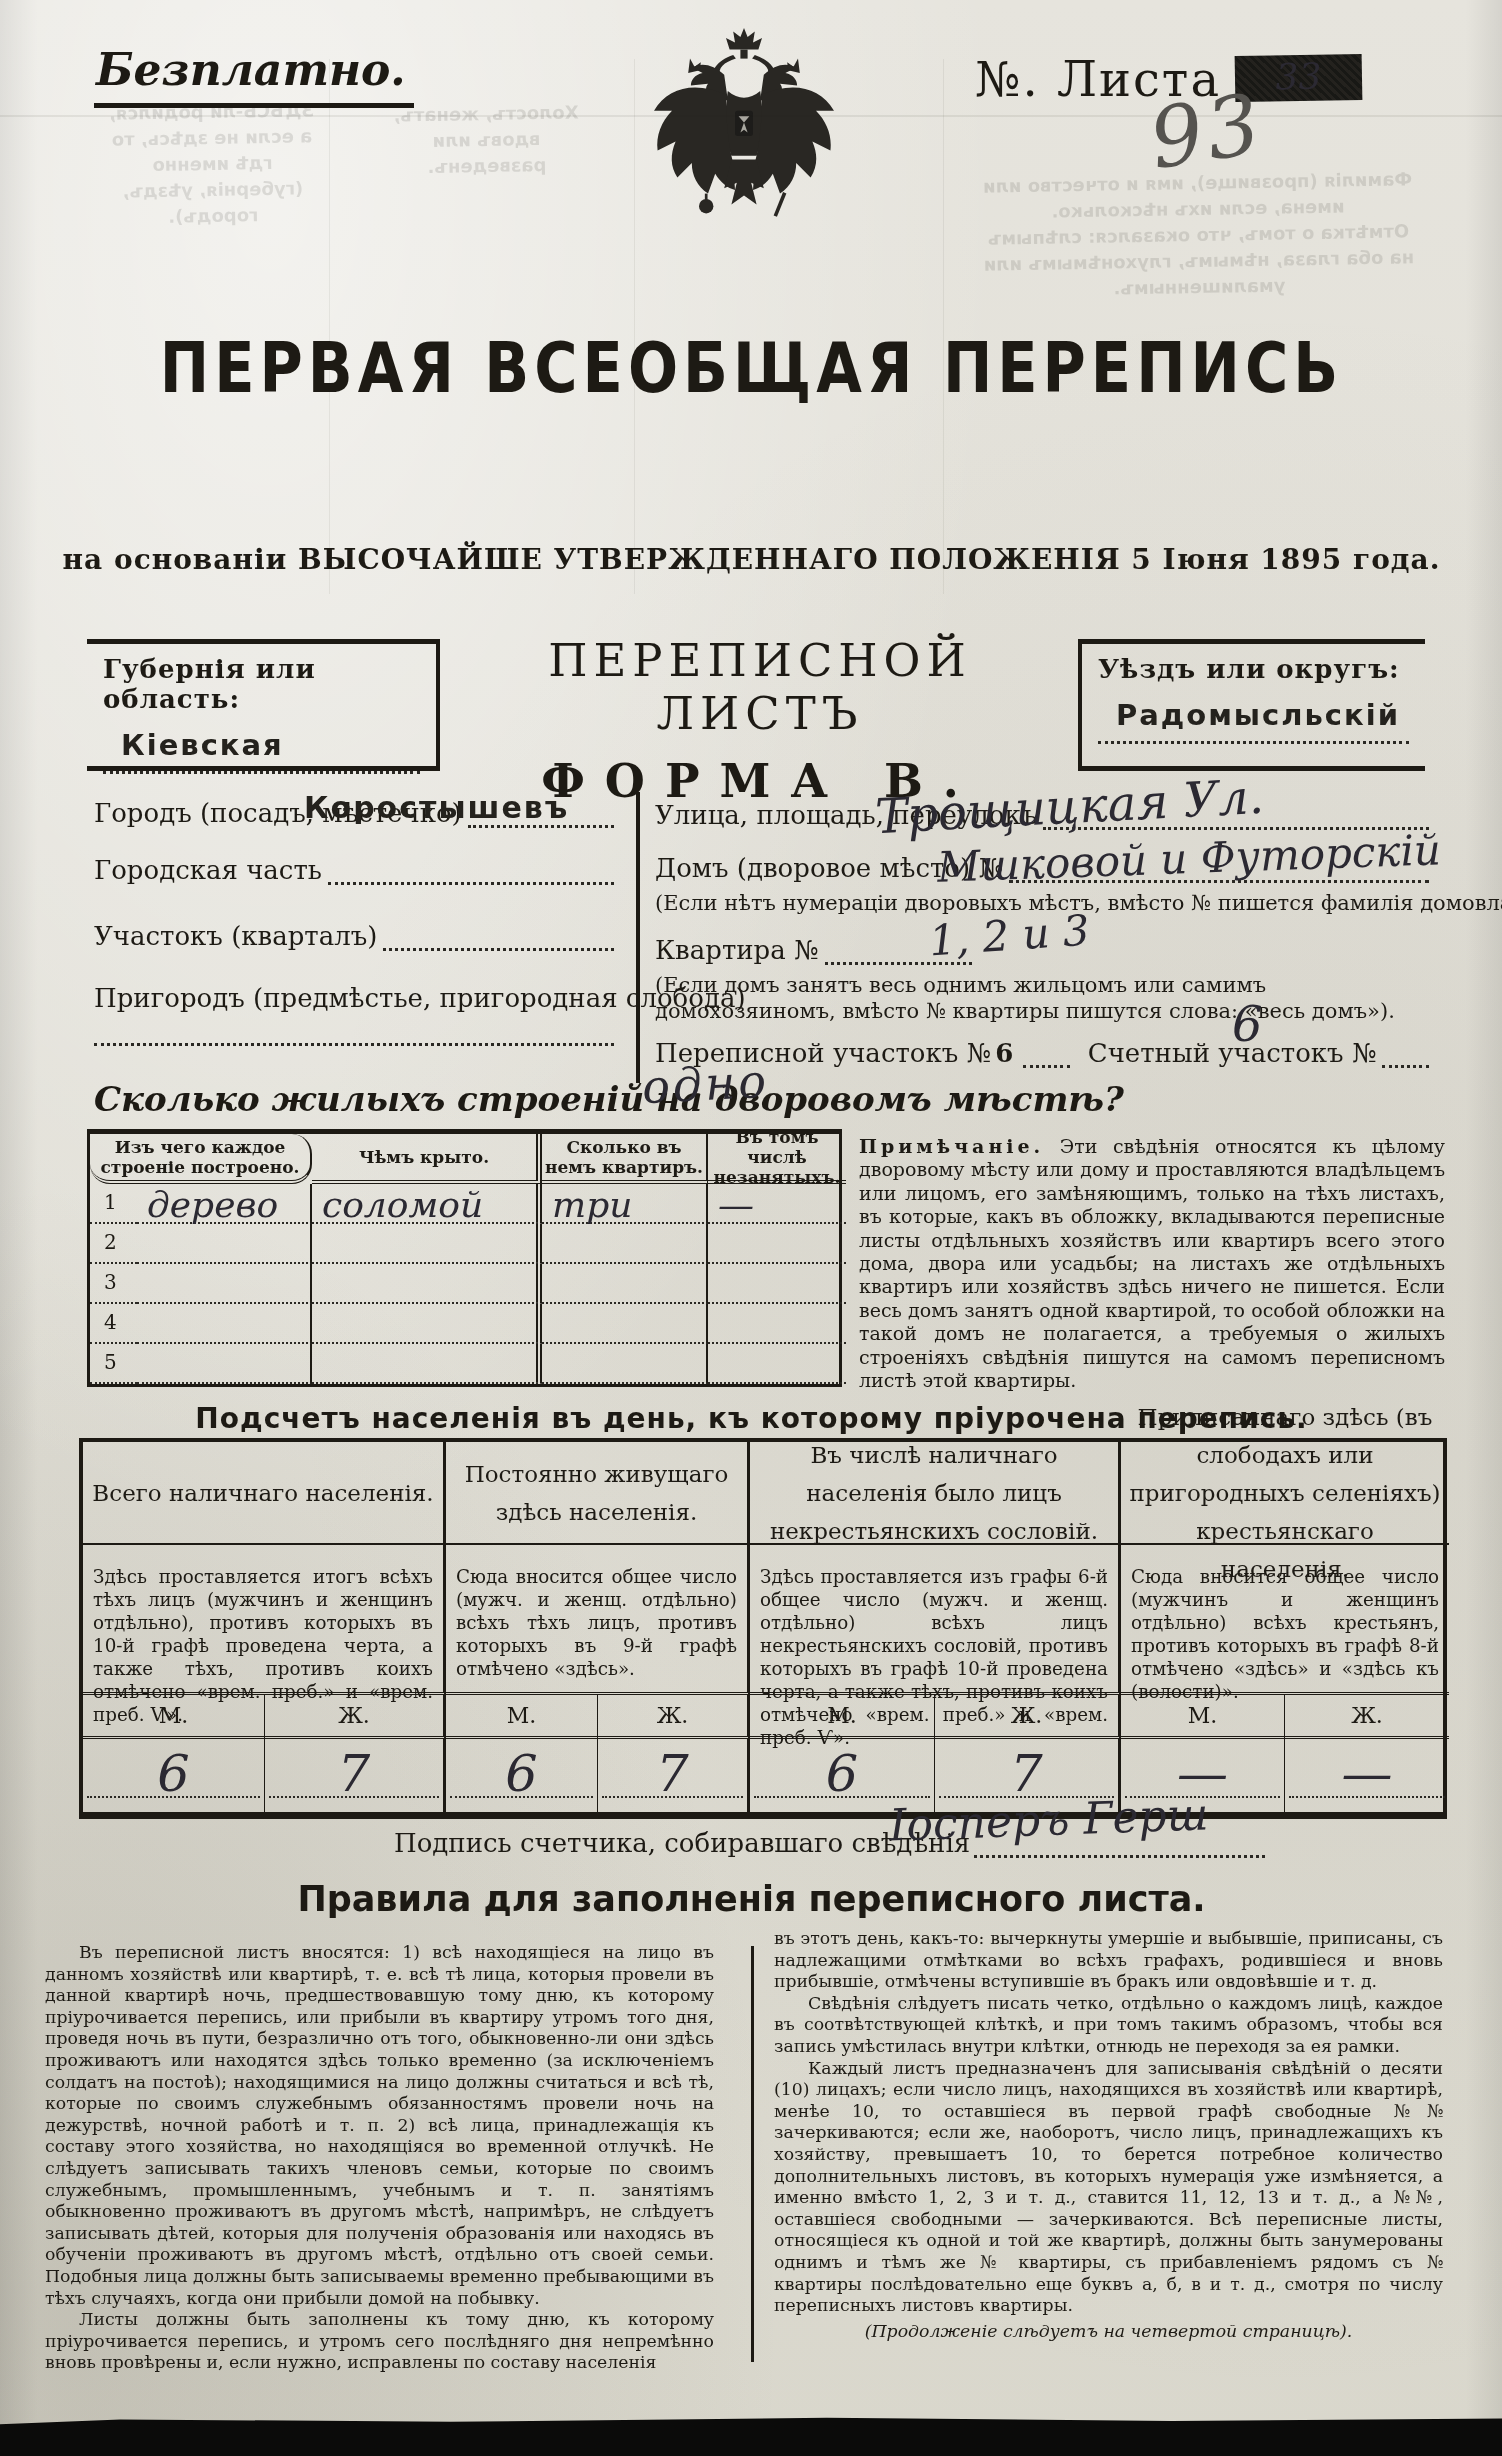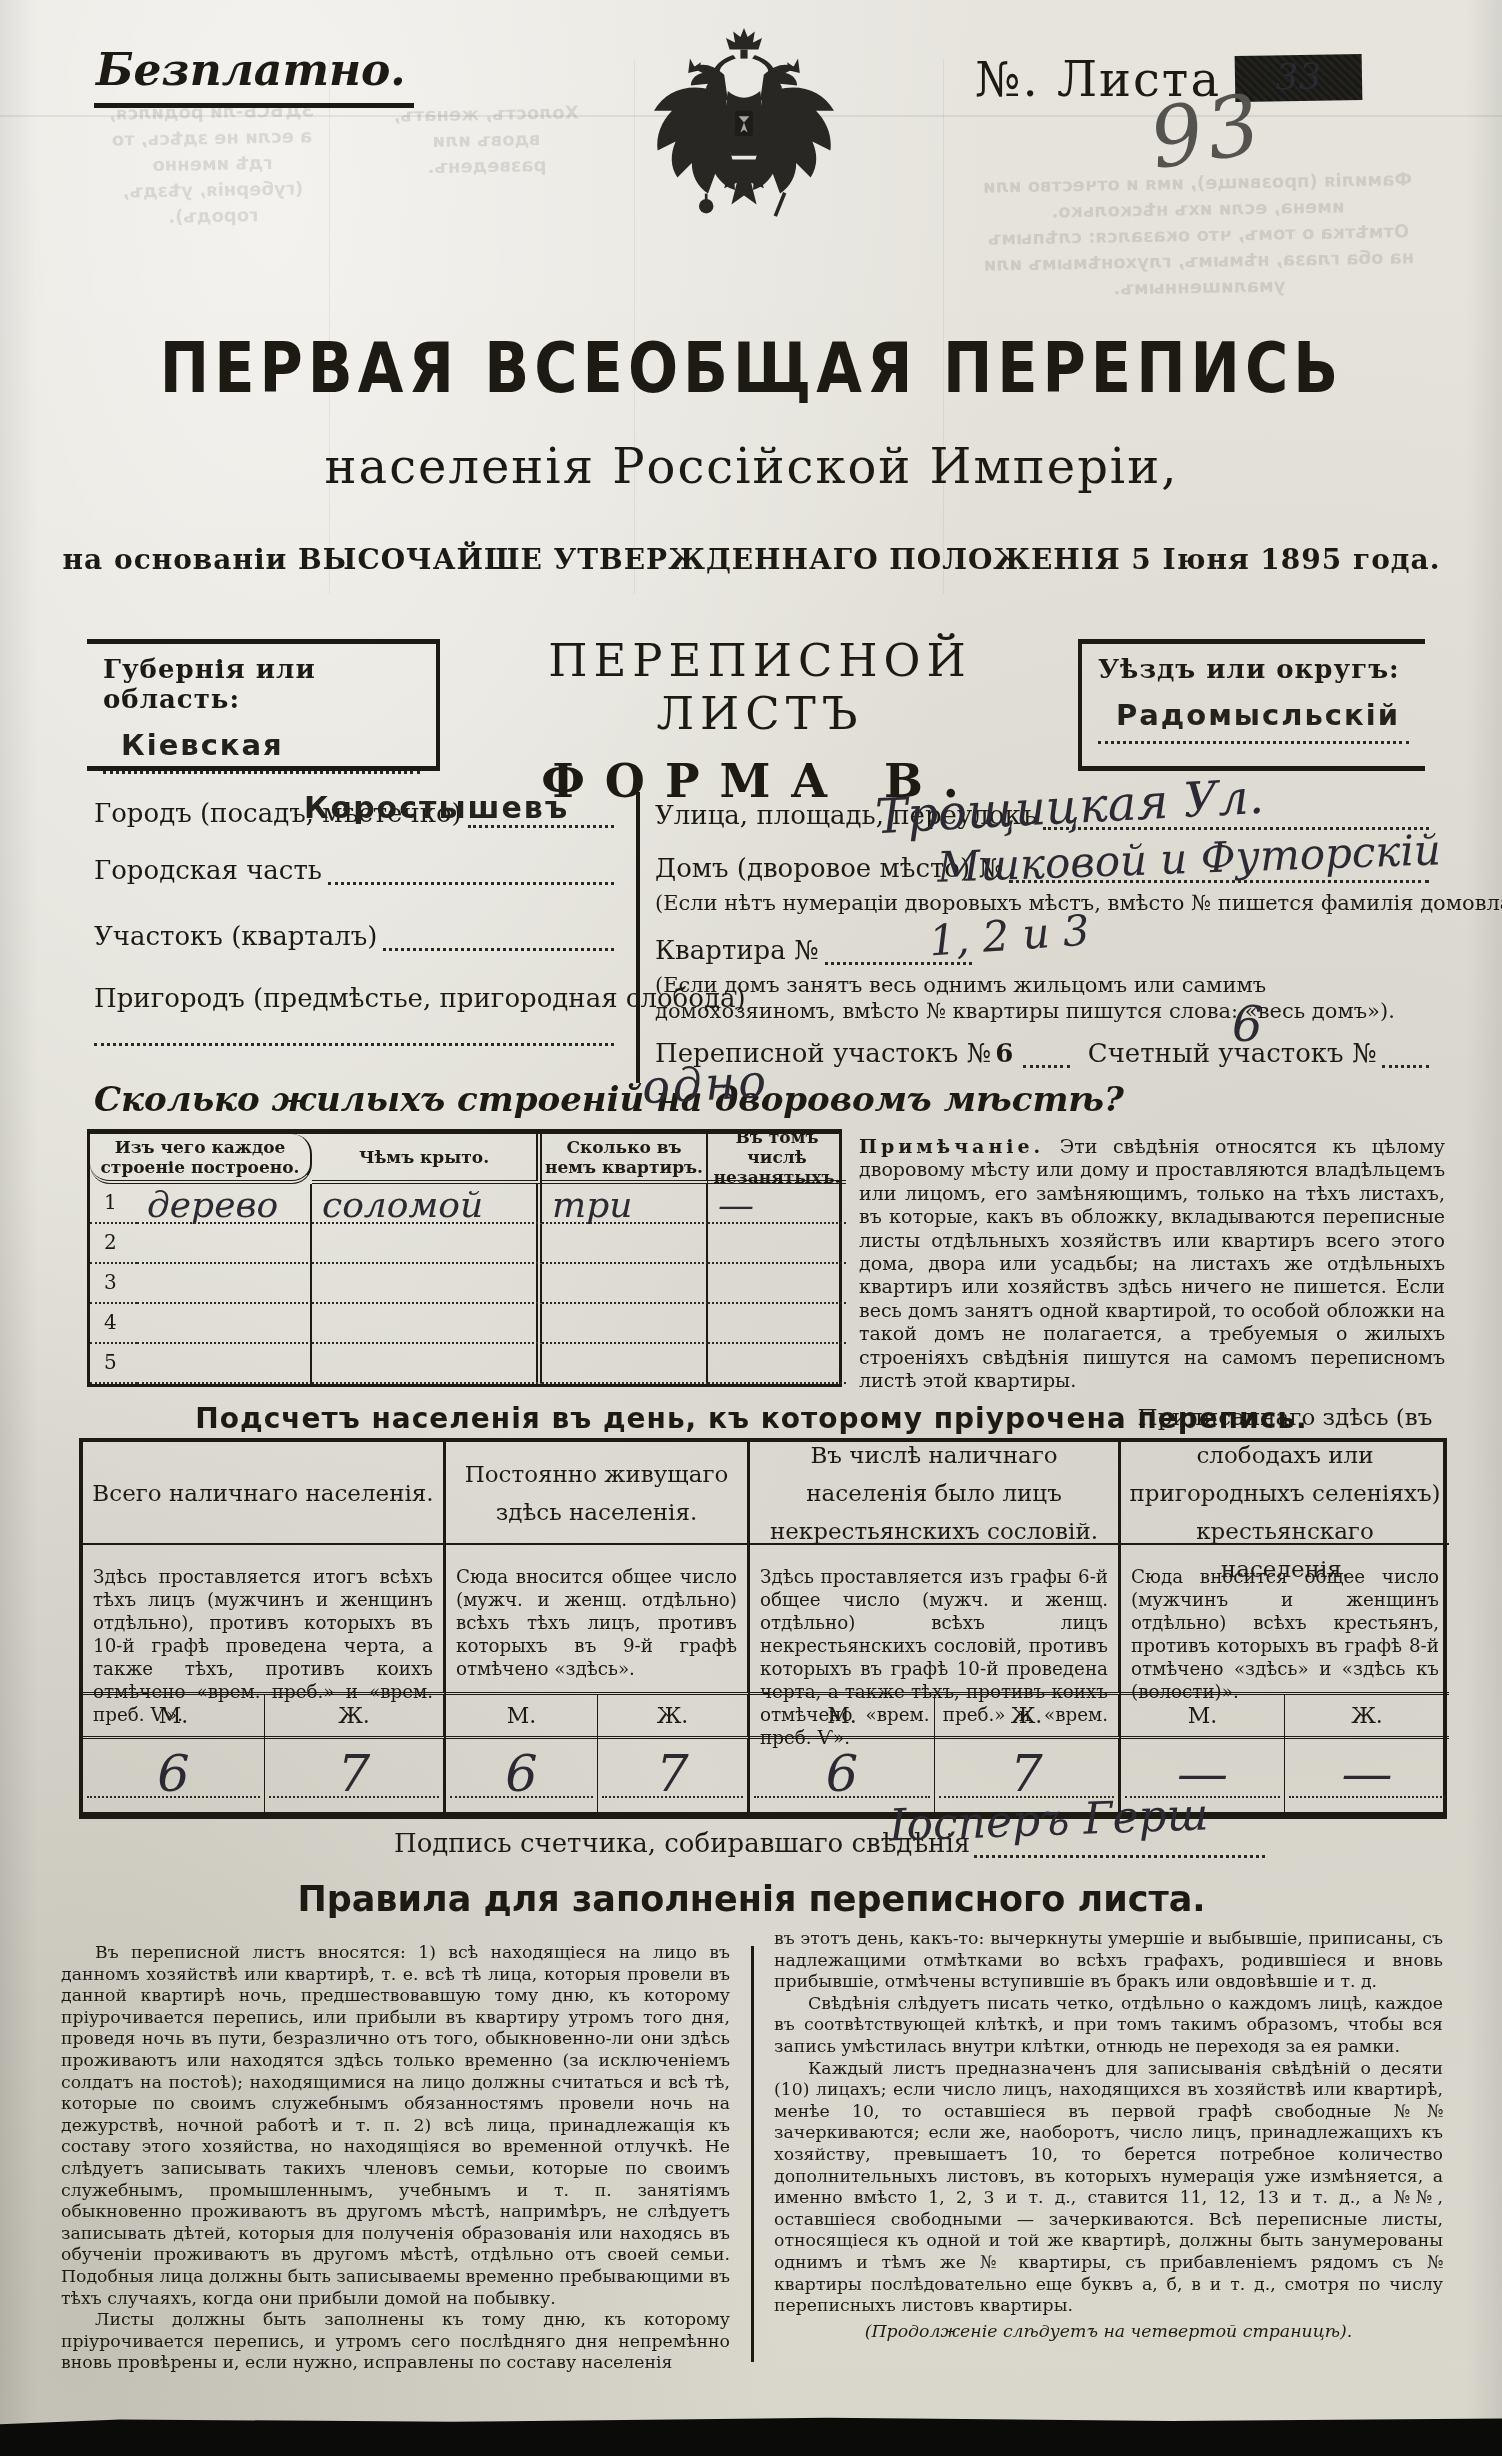--- a/index.html
+++ b/index.html
@@ -128,21 +128,21 @@
   .sig-row .dots { flex:1; border-bottom:3px dotted #2a2823; height:8px; margin-left:4px; }
   .sig-hw { position:absolute; left:495px; top:-34px; font-size:44px; white-space:nowrap;
             transform:rotate(-2deg); }
 
   .rules-title { left:0; top:1879px; width:100%; text-align:center;
     font-family:"DejaVu Sans", sans-serif; font-weight:bold; font-size:35px; }
   .rules-col { font-size:17.3px; line-height:21.6px; text-align:justify; }
   .rules-col p { text-indent:34px; }
   .rules-col p.noindent { text-indent:0; }
   .rules-col p.cont-note { font-style:italic; text-align:center; text-indent:0; margin-top:4px; }
-  .rules-left  { left:61px;  top:1942px; width:669px; }
+  .rules-left  { left:45px;  top:1942px; width:669px; }
   .rules-right { left:774px; top:1928px; width:669px; }
   .rules-divider { left:751px; top:1946px; width:2.5px; height:416px; background:#1d1a14; }
 
   .bottom-edge { left:0; top:2417px; width:100%; height:40px; background:#0b0b0a;
     clip-path: polygon(0 18%, 8% 6%, 30% 12%, 55% 2%, 78% 10%, 100% 4%, 100% 100%, 0 100%); }
 
   .hw-street { left:875px; top:778px; font-size:48px; transform:rotate(-3deg); white-space:nowrap; }
   .hw-house  { left:937px; top:834px; font-size:42px; transform:rotate(-2deg); white-space:nowrap; }
   .hw-flat   { left:929px; top:911px; font-size:42px; transform:rotate(-4deg); white-space:nowrap; }
   .hw-count6 { left:1232px; top:996px; font-size:48px; }
@@ -199,21 +199,20 @@
     </svg>
   </div>
 
   <div class="abs sheet-row">
     <span class="sheet-label">№. Листа</span>
     <span class="sheet-box hw">33</span>
   </div>
   <div class="abs penciled">93</div>
 
   <div class="abs main-title">ПЕРВАЯ ВСЕОБЩАЯ ПЕРЕПИСЬ</div>
-  <div class="abs sub-title">населенія Россійской Имперіи,</div>
   <div class="abs law-line">на основаніи ВЫСОЧАЙШЕ УТВЕРЖДЕННАГО ПОЛОЖЕНІЯ 5 Іюня 1895 года.</div>
 
   <div class="abs hdr-box hdr-left">
     <div class="hdr-label">Губернія или область:</div>
     <div class="hdr-value stamp">Кіевская</div>
     <div class="hdr-dots"></div>
   </div>
   <div class="abs hdr-center">
     <div class="form-line1">ПЕРЕПИСНОЙ ЛИСТЪ</div>
     <div class="form-line2">ФОРМА В.</div>

